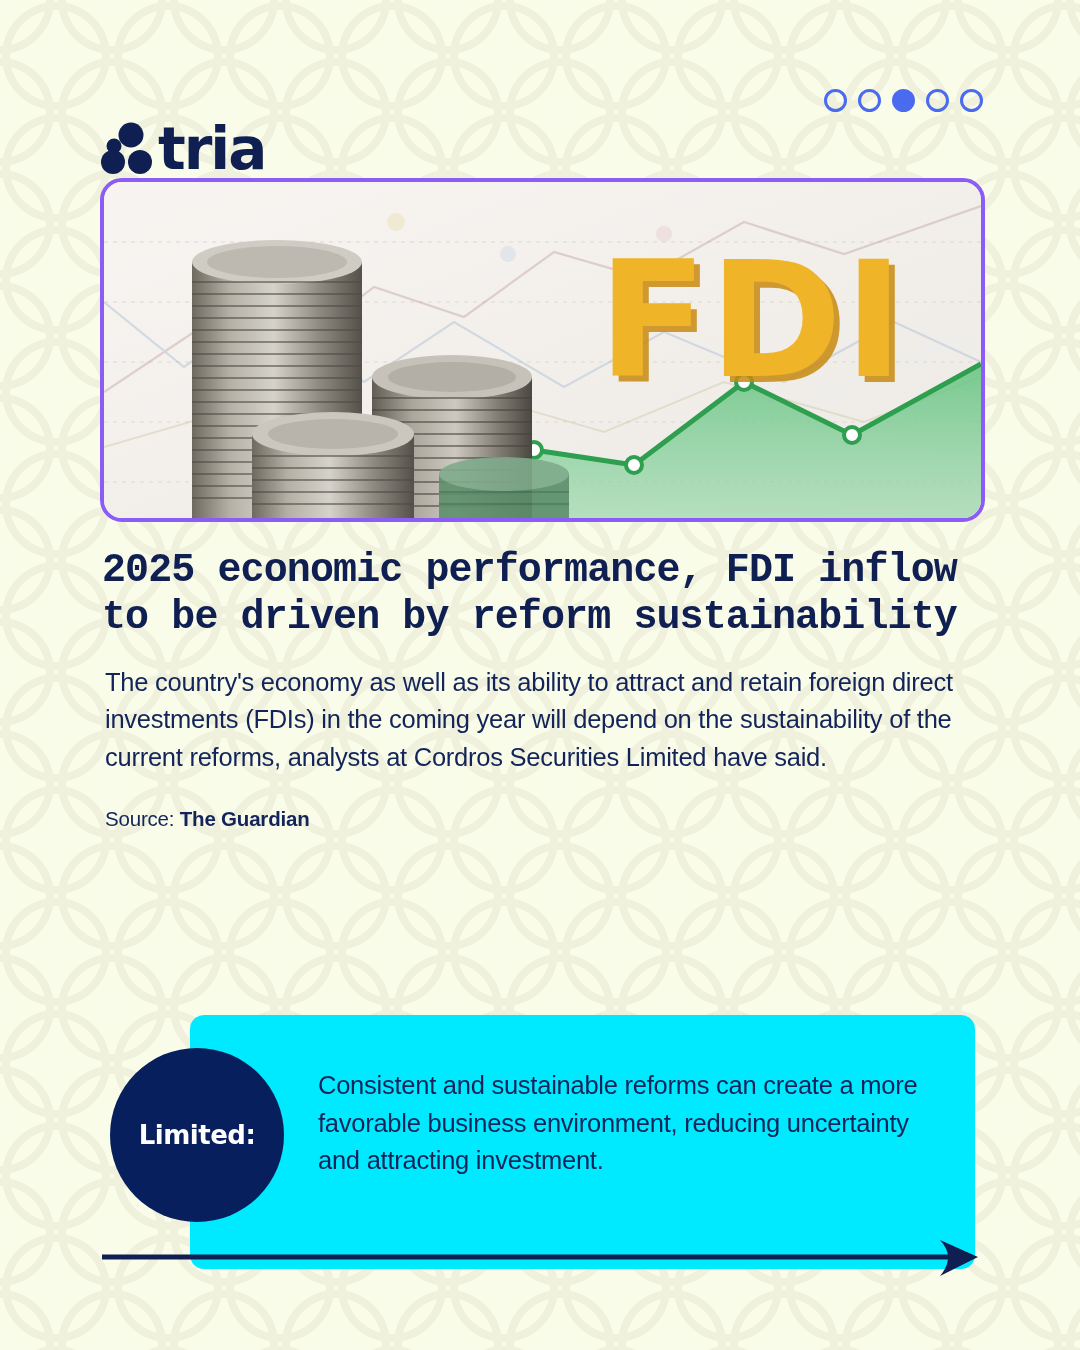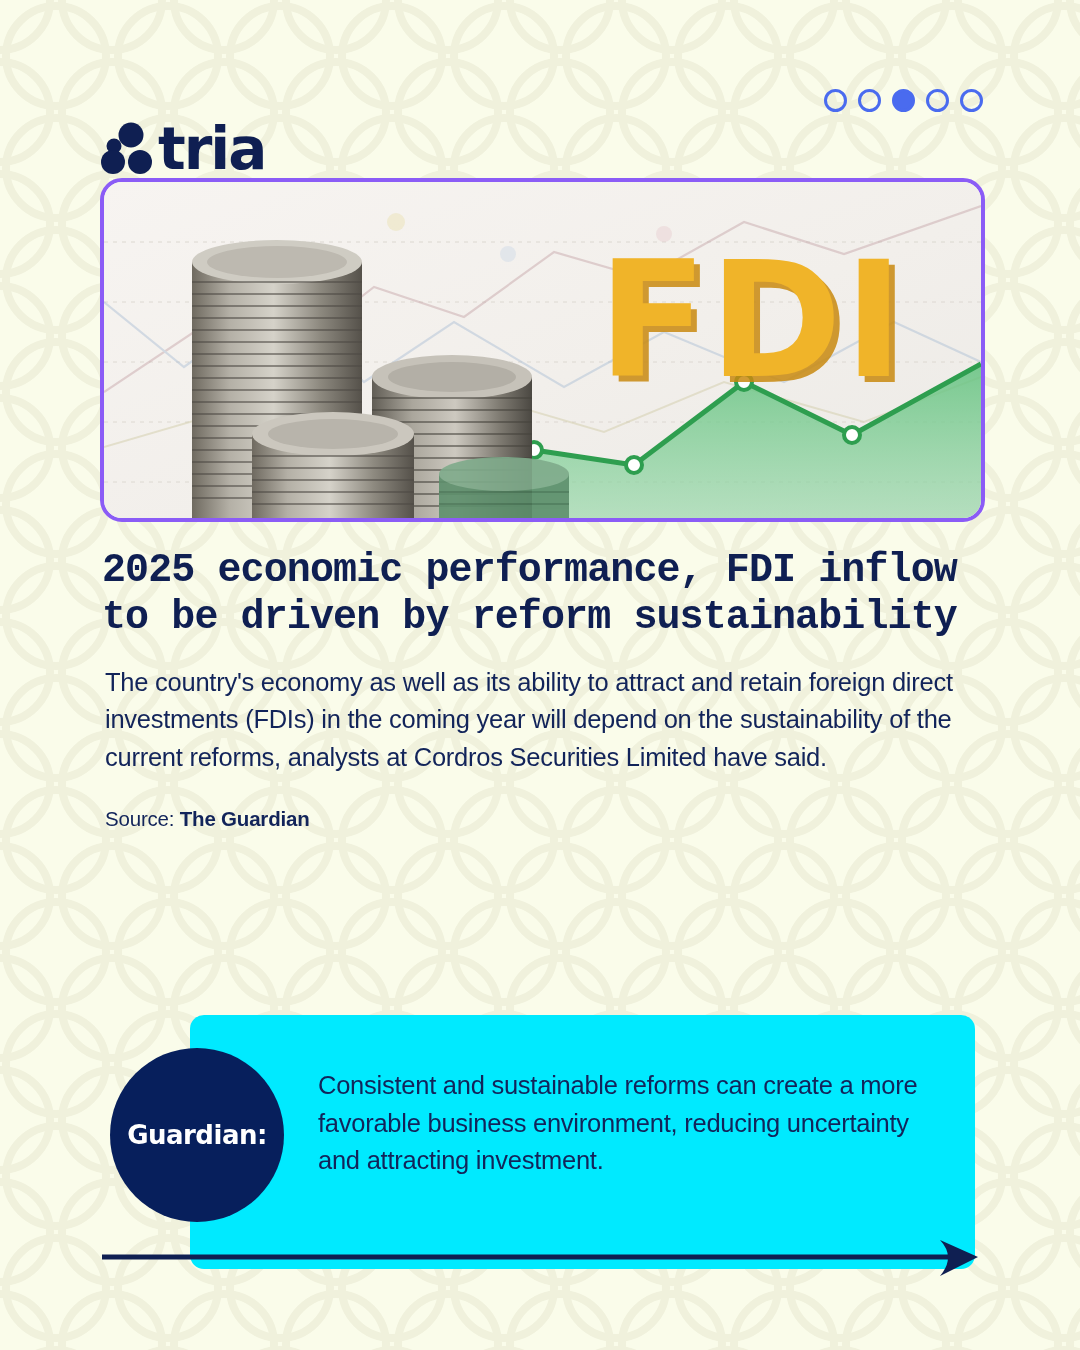--- a/index.html
+++ b/index.html
@@ -375,21 +375,21 @@
   </p>
 </div>
 
 <div class="impact-wrap">
   <div class="impact-card">
     <div class="impact-text">Consistent and sustainable reforms can create a more favorable business environment, reducing uncertainty and attracting investment.</div>
   </div>
 </div>
 
 <div class="impact-badge">
-  <span>Guardian:</span>
+  <span>Limited:</span>
 </div>
 
 <div class="arrow-line">
   <svg width="880" height="42" viewBox="0 0 880 42" xmlns="http://www.w3.org/2000/svg">
     <line x1="2" y1="17" x2="848" y2="17" stroke="#0f1f52" stroke-width="5"></line>
     <path d="M 840 0 L 878 17 L 840 36 Q 856 17 840 0 Z" fill="#0f1f52"></path>
   </svg>
 </div>
 
 </body></html>

